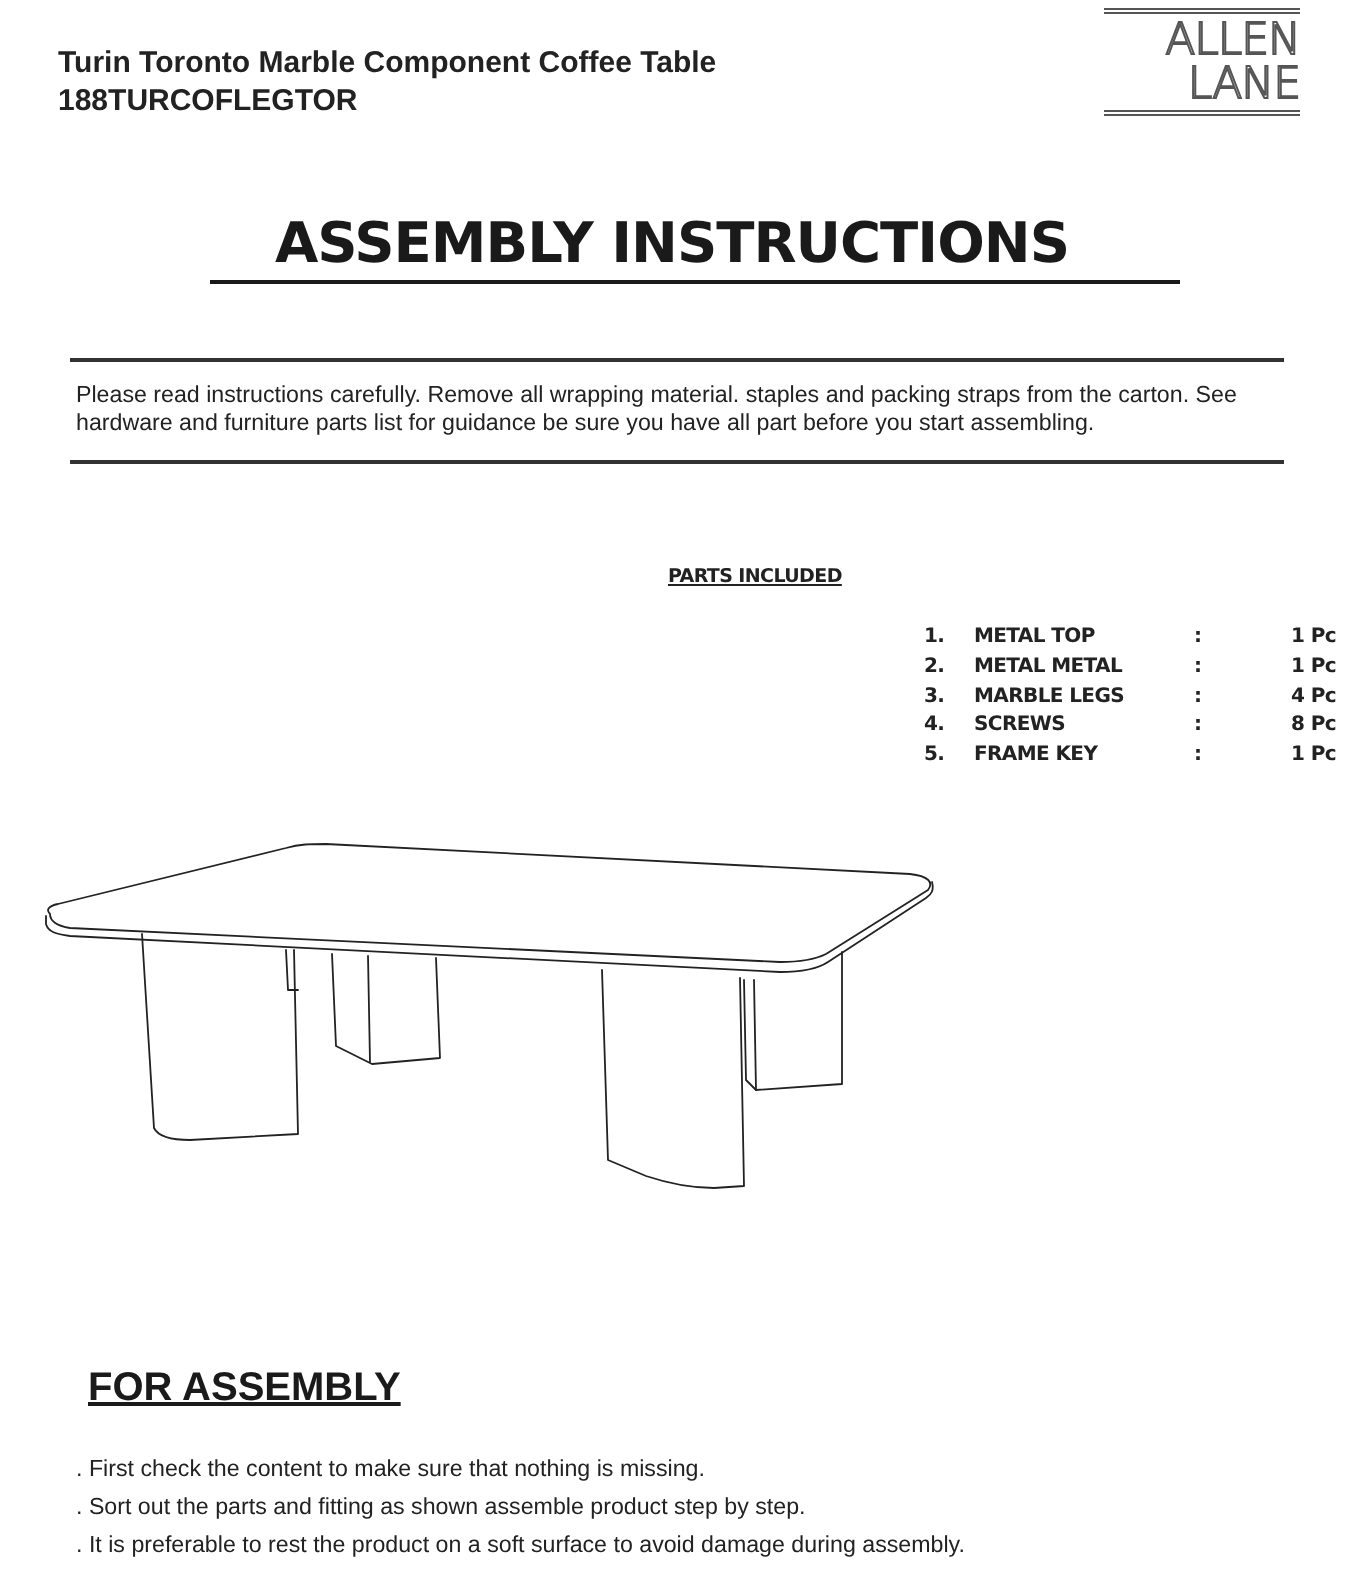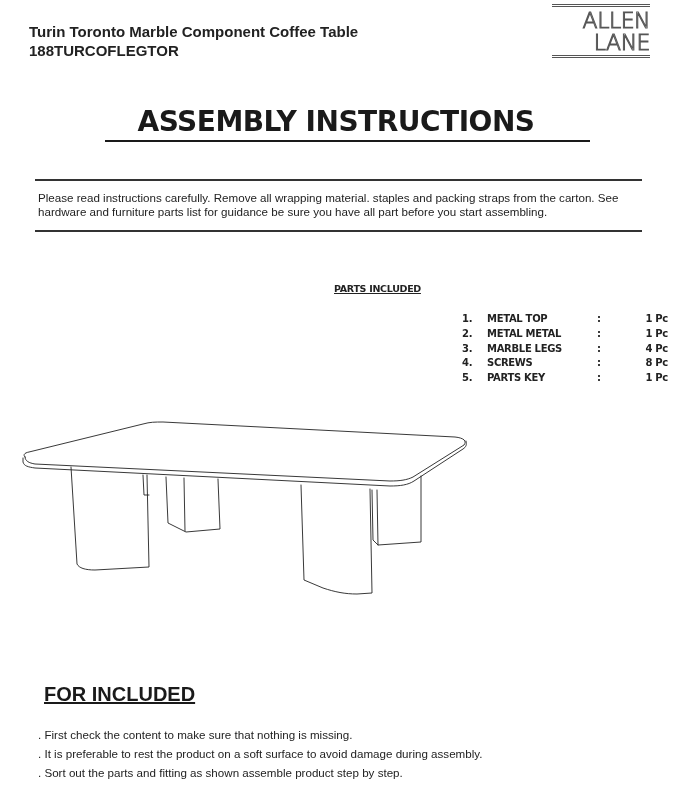--- a/index.html
+++ b/index.html
@@ -75,21 +75,21 @@
     <span class="part-qty">4 Pc</span>
   </div>
   <div class="part-row">
     <span class="part-num">4.</span>
     <span class="part-name">SCREWS</span>
     <span class="part-colon">:</span>
     <span class="part-qty">8 Pc</span>
   </div>
   <div class="part-row">
     <span class="part-num">5.</span>
-    <span class="part-name">PARTS KEY</span>
+    <span class="part-name">FRAME KEY</span>
     <span class="part-colon">:</span>
     <span class="part-qty">1 Pc</span>
   </div>
 </div>
 
 <svg class="abs drawing" viewBox="0 0 460 190" fill="none" stroke="#222" stroke-width="0.9" stroke-linejoin="round" stroke-linecap="round">
 
   <path d="M10,42 C8,40 9,38 14,37 L128,9 C135,7 140,7 148,7 L440,22 C449,23 452,26 449,30 L398,62 C392,65 385,66 375,66 L20,49 C14,48 10,46 10,42 Z"></path>
 
   <path d="M8,43 L8,47 C9,51 13,52 20,53 L375,71 C385,71 393,70 399,66 L448,34 C451,32 452,30 451,26"></path>
@@ -99,19 +99,19 @@
 
   <path d="M151,62 L153,108 L171,117 L205,114 L203,64"></path>
   <path d="M169,63 L170,116"></path>
 
   <path d="M286,70 L289,165 L308,173 C320,177 330,179 342,179 L357,178 L355,74"></path>
 
   <path d="M357,75 L358,125 L363,130 L406,127 L406,61"></path>
   <path d="M362,75 L363,130"></path>
 </svg>
 
-<div class="abs for-assembly">FOR INCLUDED</div>
+<div class="abs for-assembly">FOR ASSEMBLY</div>
 
 <div class="abs steps">
   <div class="step">. First check the content to make sure that nothing is missing.</div>
+  <div class="step">. Sort out the parts and fitting as shown assemble product step by step.</div>
   <div class="step">. It is preferable to rest the product on a soft surface to avoid damage during assembly.</div>
-  <div class="step">. Sort out the parts and fitting as shown assemble product step by step.</div>
 </div>
 
 </body></html>

